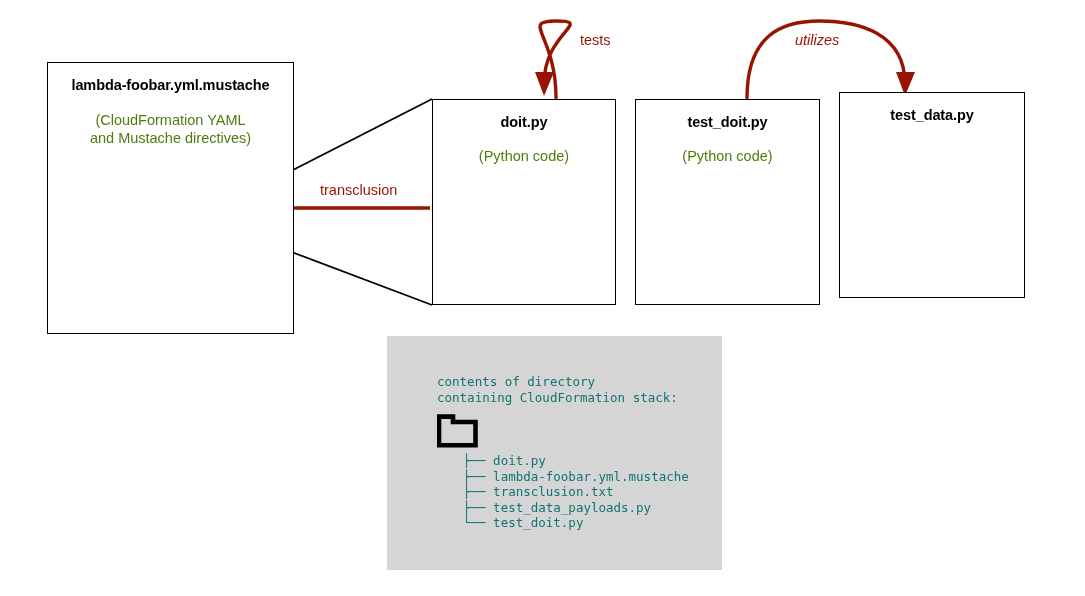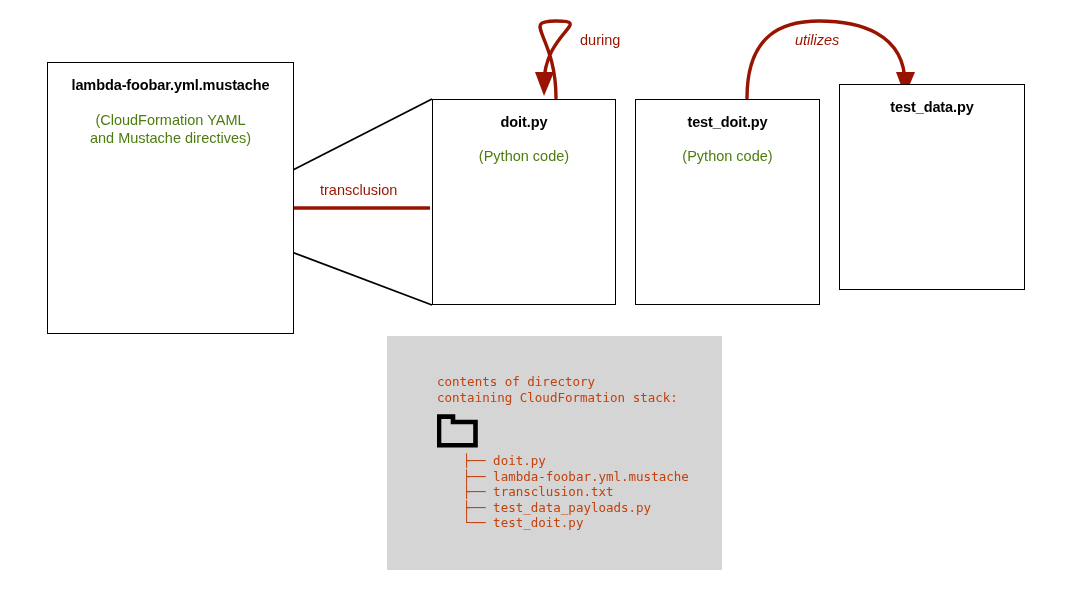--- a/index.html
+++ b/index.html
@@ -68,21 +68,21 @@
     border: 1.6px dashed #000000;
     background: transparent;
     display: flex;
     align-items: center;
     justify-content: center;
     text-align: center;
   }
 
   #doit-box   { left: 432px; top: 99px; width: 184px; height: 206px; }
   #testdoit-box { left: 635px; top: 99px; width: 185px; height: 206px; }
-  #testdata-box { left: 839px; top: 84px; width: 186px; height: 206px; }
+  #testdata-box { left: 839px; top: 92px; width: 186px; height: 206px; }
 
   .file-box .box-title {
     position: absolute;
     left: 0; right: 0;
     top: 14px;
   }
   .file-box .box-sub {
     position: absolute;
     left: 8px; right: 8px;
     top: 47px;
@@ -104,21 +104,21 @@
     position: absolute;
     left: 387px;
     top: 336px;
     width: 335px;
     height: 234px;
     background: #d5d5d5;
   }
   .mono {
     font-family: "DejaVu Sans Mono", "Liberation Mono", monospace;
     font-size: 12.5px;
-    color: #c2410c;
+    color: #0f766e;
     white-space: pre;
   }
   #dir-caption {
     position: absolute;
     left: 50px;
     top: 38px;
     line-height: 16px;
   }
   #folder-icon {
     position: absolute;
@@ -169,21 +169,21 @@
 
   <div class="box file-box" id="testdoit-box">
     <div class="box-title">test_doit.py</div>
     <div class="box-sub">(Python code)</div>
   </div>
 
   <div class="box file-box" id="testdata-box">
     <div class="box-title">test_data.py</div>
   </div>
 
-  <div class="arrow-label" id="label-tests">during</div>
+  <div class="arrow-label" id="label-tests">tests</div>
   <div class="arrow-label" id="label-utilizes">utilizes</div>
   <div class="arrow-label" id="label-transclusion">transclusion</div>
 
   <div id="dir-panel">
 
     <div class="mono" id="dir-caption">contents of directory<br>containing CloudFormation stack:</div>
 
     <div id="folder-icon">
       <svg width="42" height="34" viewBox="0 0 42 34">
         <path d="M2,8 L2,31.2 L38.5,31.2 L38.5,8 L16,8 L16,2.6 L2,2.6 Z" fill="none" stroke="#000000" stroke-width="4.6" stroke-linejoin="miter"></path>

